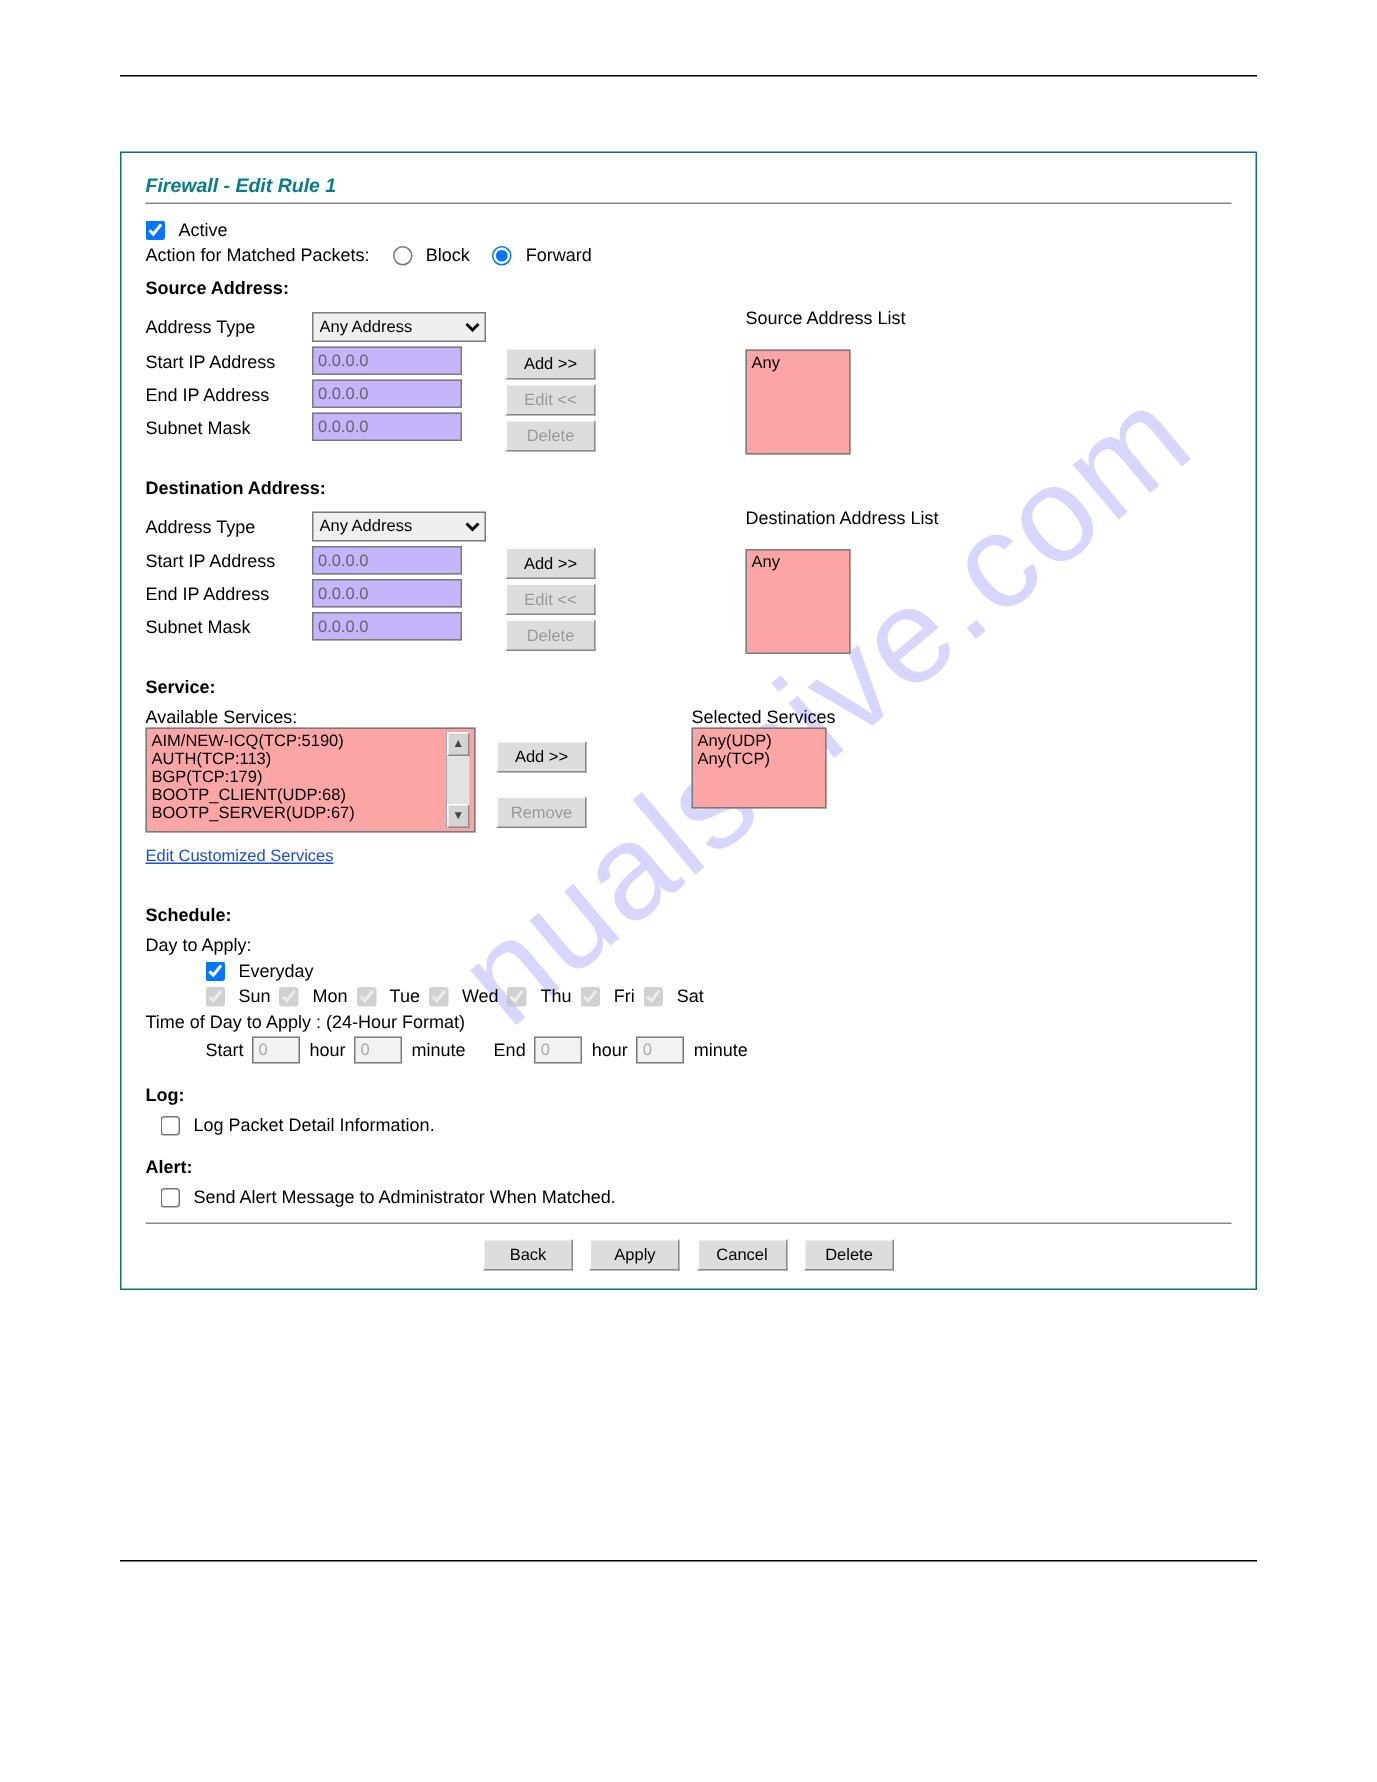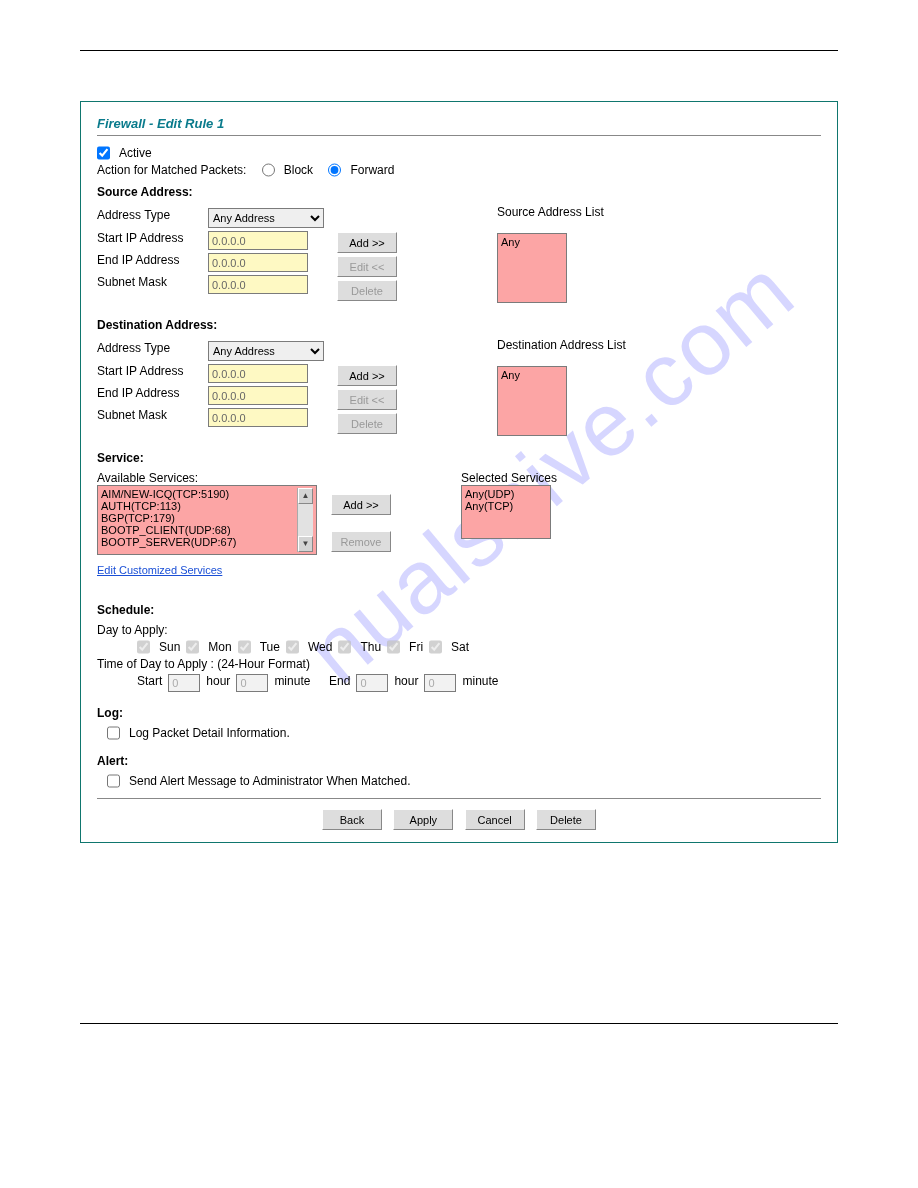--- a/index.html
+++ b/index.html
@@ -32,37 +32,38 @@
   .divider {
     border-top: 1px solid #888;
     margin: 4px 0 10px 0;
   }
   .section-h {
     font-weight: bold;
     margin: 8px 0 6px 0;
   }
   .row {
     display: flex;
+    align-items: center;
     margin: 3px 0;
     gap: 6px;
   }
   .cols {
     display: flex;
   }
   .col-left { width: 240px; }
   .col-btn { width: 80px; }
   .lbl { width: 105px; display: inline-block; }
   input[type="text"].field {
     font-family: Arial, sans-serif;
     font-size: 11px;
     height: 19px;
     width: 100px;
     padding: 1px 3px;
     border: 1px solid #7b7b7b;
-    background: #fef9c3;
+    background: #c4b5fd;
     color: #666;
   }
   select.sel {
     font-family: Arial, sans-serif;
     font-size: 11px;
     height: 20px;
     width: 116px;
     border: 1px solid #7b7b7b;
     background: #efefef;
   }
@@ -280,20 +281,24 @@
         <div>Selected Services</div>
         <div class="listbox med">
           <div>Any(UDP)</div>
           <div>Any(TCP)</div>
         </div>
       </div>
     </div>
 
     <div class="section-h" style="margin-top:26px;">Schedule:</div>
     <div>Day to Apply:</div>
+    <div class="indent row">
+      <input type="checkbox" checked="" style="">
+      <span>Everyday</span>
+    </div>
     <div class="indent row">
       <input type="checkbox" checked="" disabled="" style="">
         <span>Sun</span>
       <input type="checkbox" checked="" disabled="" style="">
         <span>Mon</span>
       <input type="checkbox" checked="" disabled="" style="">
         <span>Tue</span>
       <input type="checkbox" checked="" disabled="" style="">
         <span>Wed</span>
       <input type="checkbox" checked="" disabled="" style="">

